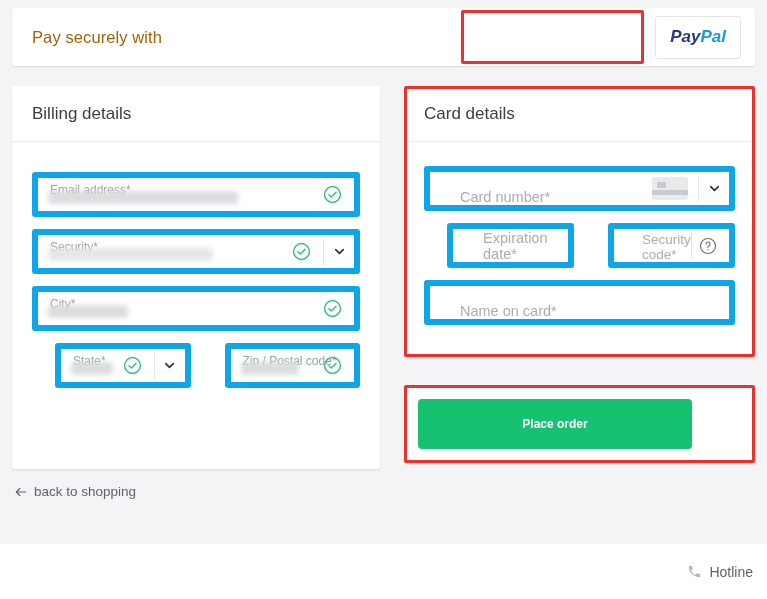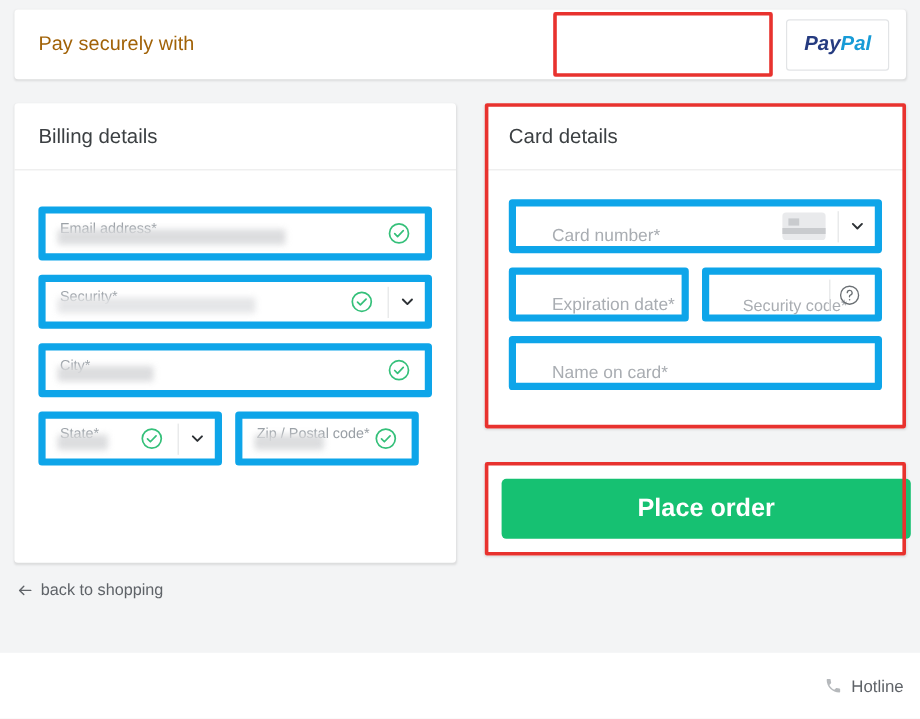--- a/index.html
+++ b/index.html
@@ -91,41 +91,41 @@
     position: absolute; left: 12px; top: 5px; font-size: 12px; color: #9aa0a6;
   }
   .field .ph { margin-left: 14px; font-size: 14.5px; color: #a9adb2; }
   .redact {
     position: absolute; left: 10px; bottom: 7px; height: 13px;
     background: #d9dadc; border-radius: 2px; filter: blur(2.6px); opacity: .92;
   }
   .redact.b2 { background: #e3e4e6; }
 
   .row2 { display: flex; gap: 11px; }
-  .row2 .field { margin-top: 12px; }
+  .row2 .field { margin-top: 12px; margin-left: 23px; }
 
   
   .f-right { position: absolute; right: 0; top: 0; height: 100%; display: flex; align-items: center; }
   .ok { width: 19px; height: 19px; margin-right: 12px; }
   .divider { width: 1px; height: 26px; background: #e4e5e7; }
   .chev { width: 30px; display: flex; align-items: center; justify-content: center; }
   .chev svg { width: 13px; height: 13px; }
   .cardicon {
     width: 36px; height: 23px; border-radius: 3px; background: #e9eaec; margin-right: 10px; position: relative;
   }
   .cardicon .stripe { position: absolute; left: 0; right: 0; bottom: 5px; height: 5px; background: #c9cbce; }
   .cardicon .chip { position: absolute; left: 5px; top: 5px; width: 9px; height: 6px; background: #c9cbce; }
   .qmark { width: 18px; height: 18px; margin-right: 12px; }
 
   
   #place-card { position: absolute; left: 404px; top: 385px; width: 351px; height: 78px; background: #fff; border-radius: 3px; box-shadow: 0 1px 2px rgba(0,0,0,.10); }
   .place-btn {
-    position: absolute; left: 14px; top: 14px; width: 341px; height: 50px;
+    position: absolute; left: 14px; top: 14px; width: 274px; height: 50px;
     background: #16c172; border: none; border-radius: 4px; color: #fff;
-    font-size: 21px; font-weight: bold; cursor: pointer;
+    font-size: 12px; font-weight: bold; cursor: pointer;
     font-family: "Liberation Sans", sans-serif;
   }
 
   
   .back {
     position: absolute; left: 14px; top: 484px; font-size: 13.5px; color: #5f6368;
     display: flex; align-items: center; gap: 6px; cursor: pointer;
   }
 
   

